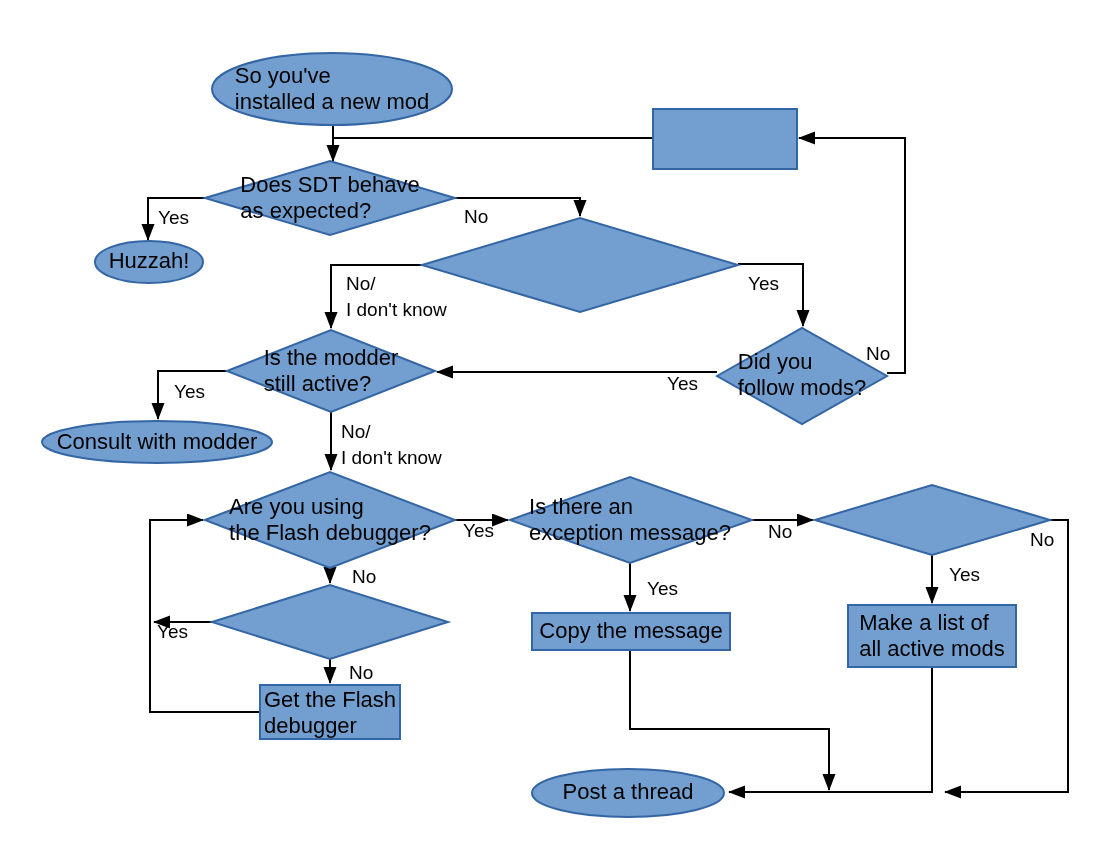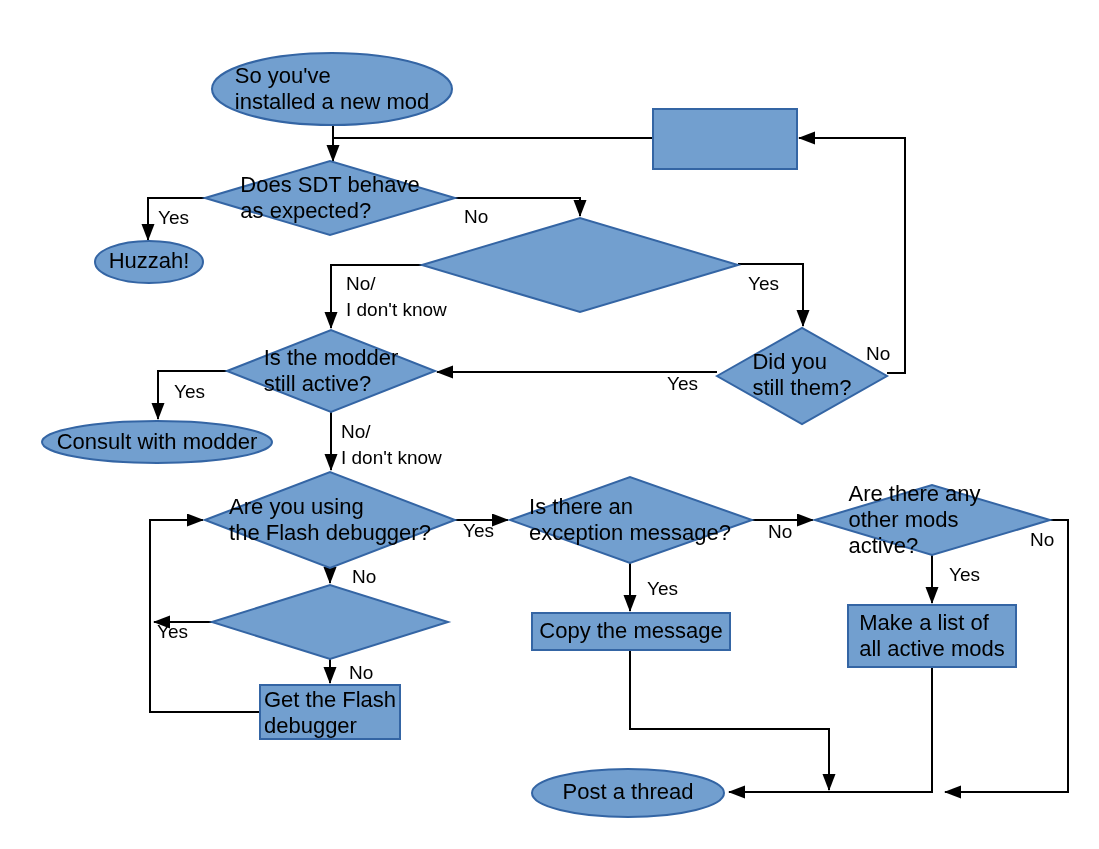--- a/index.html
+++ b/index.html
@@ -71,30 +71,28 @@
       <ellipse class="shape" cx="628" cy="793" rx="96" ry="24"></ellipse>
     </g>
   </svg>
 
   <div class="node-label" style="left:332px;top:89px">So you've
 installed a new mod</div>
   <div class="node-label" style="left:330px;top:198px">Does SDT behave
 as expected?</div>
   <div class="node-label" style="left:149px;top:261px">Huzzah!</div>
   <div class="node-label" style="left:802px;top:375px">Did you
-still them?</div>
+follow mods?</div>
   <div class="node-label" style="left:331px;top:371px">Is the modder
 still active?</div>
   <div class="node-label" style="left:157px;top:442px">Consult with modder</div>
   <div class="node-label" style="left:330px;top:520px">Are you using
 the Flash debugger?</div>
   <div class="node-label" style="left:630px;top:520px">Is there an
 exception message?</div>
-  <div class="node-label" style="left:932px;top:520px">Are there any
-other mods active?</div>
   <div class="node-label" style="left:330px;top:713px">Get the Flash
 debugger</div>
   <div class="node-label" style="left:932px;top:636px">Make a list of
 all active mods</div>
   <div class="node-label" style="left:631px;top:631px">Copy the message</div>
   <div class="node-label" style="left:628px;top:792px">Post a thread</div>
 
   <div class="edge-label" style="left:158px;top:205px">Yes</div>
   <div class="edge-label" style="left:464px;top:204px">No</div>
   <div class="edge-label" style="left:346px;top:271px">No/

